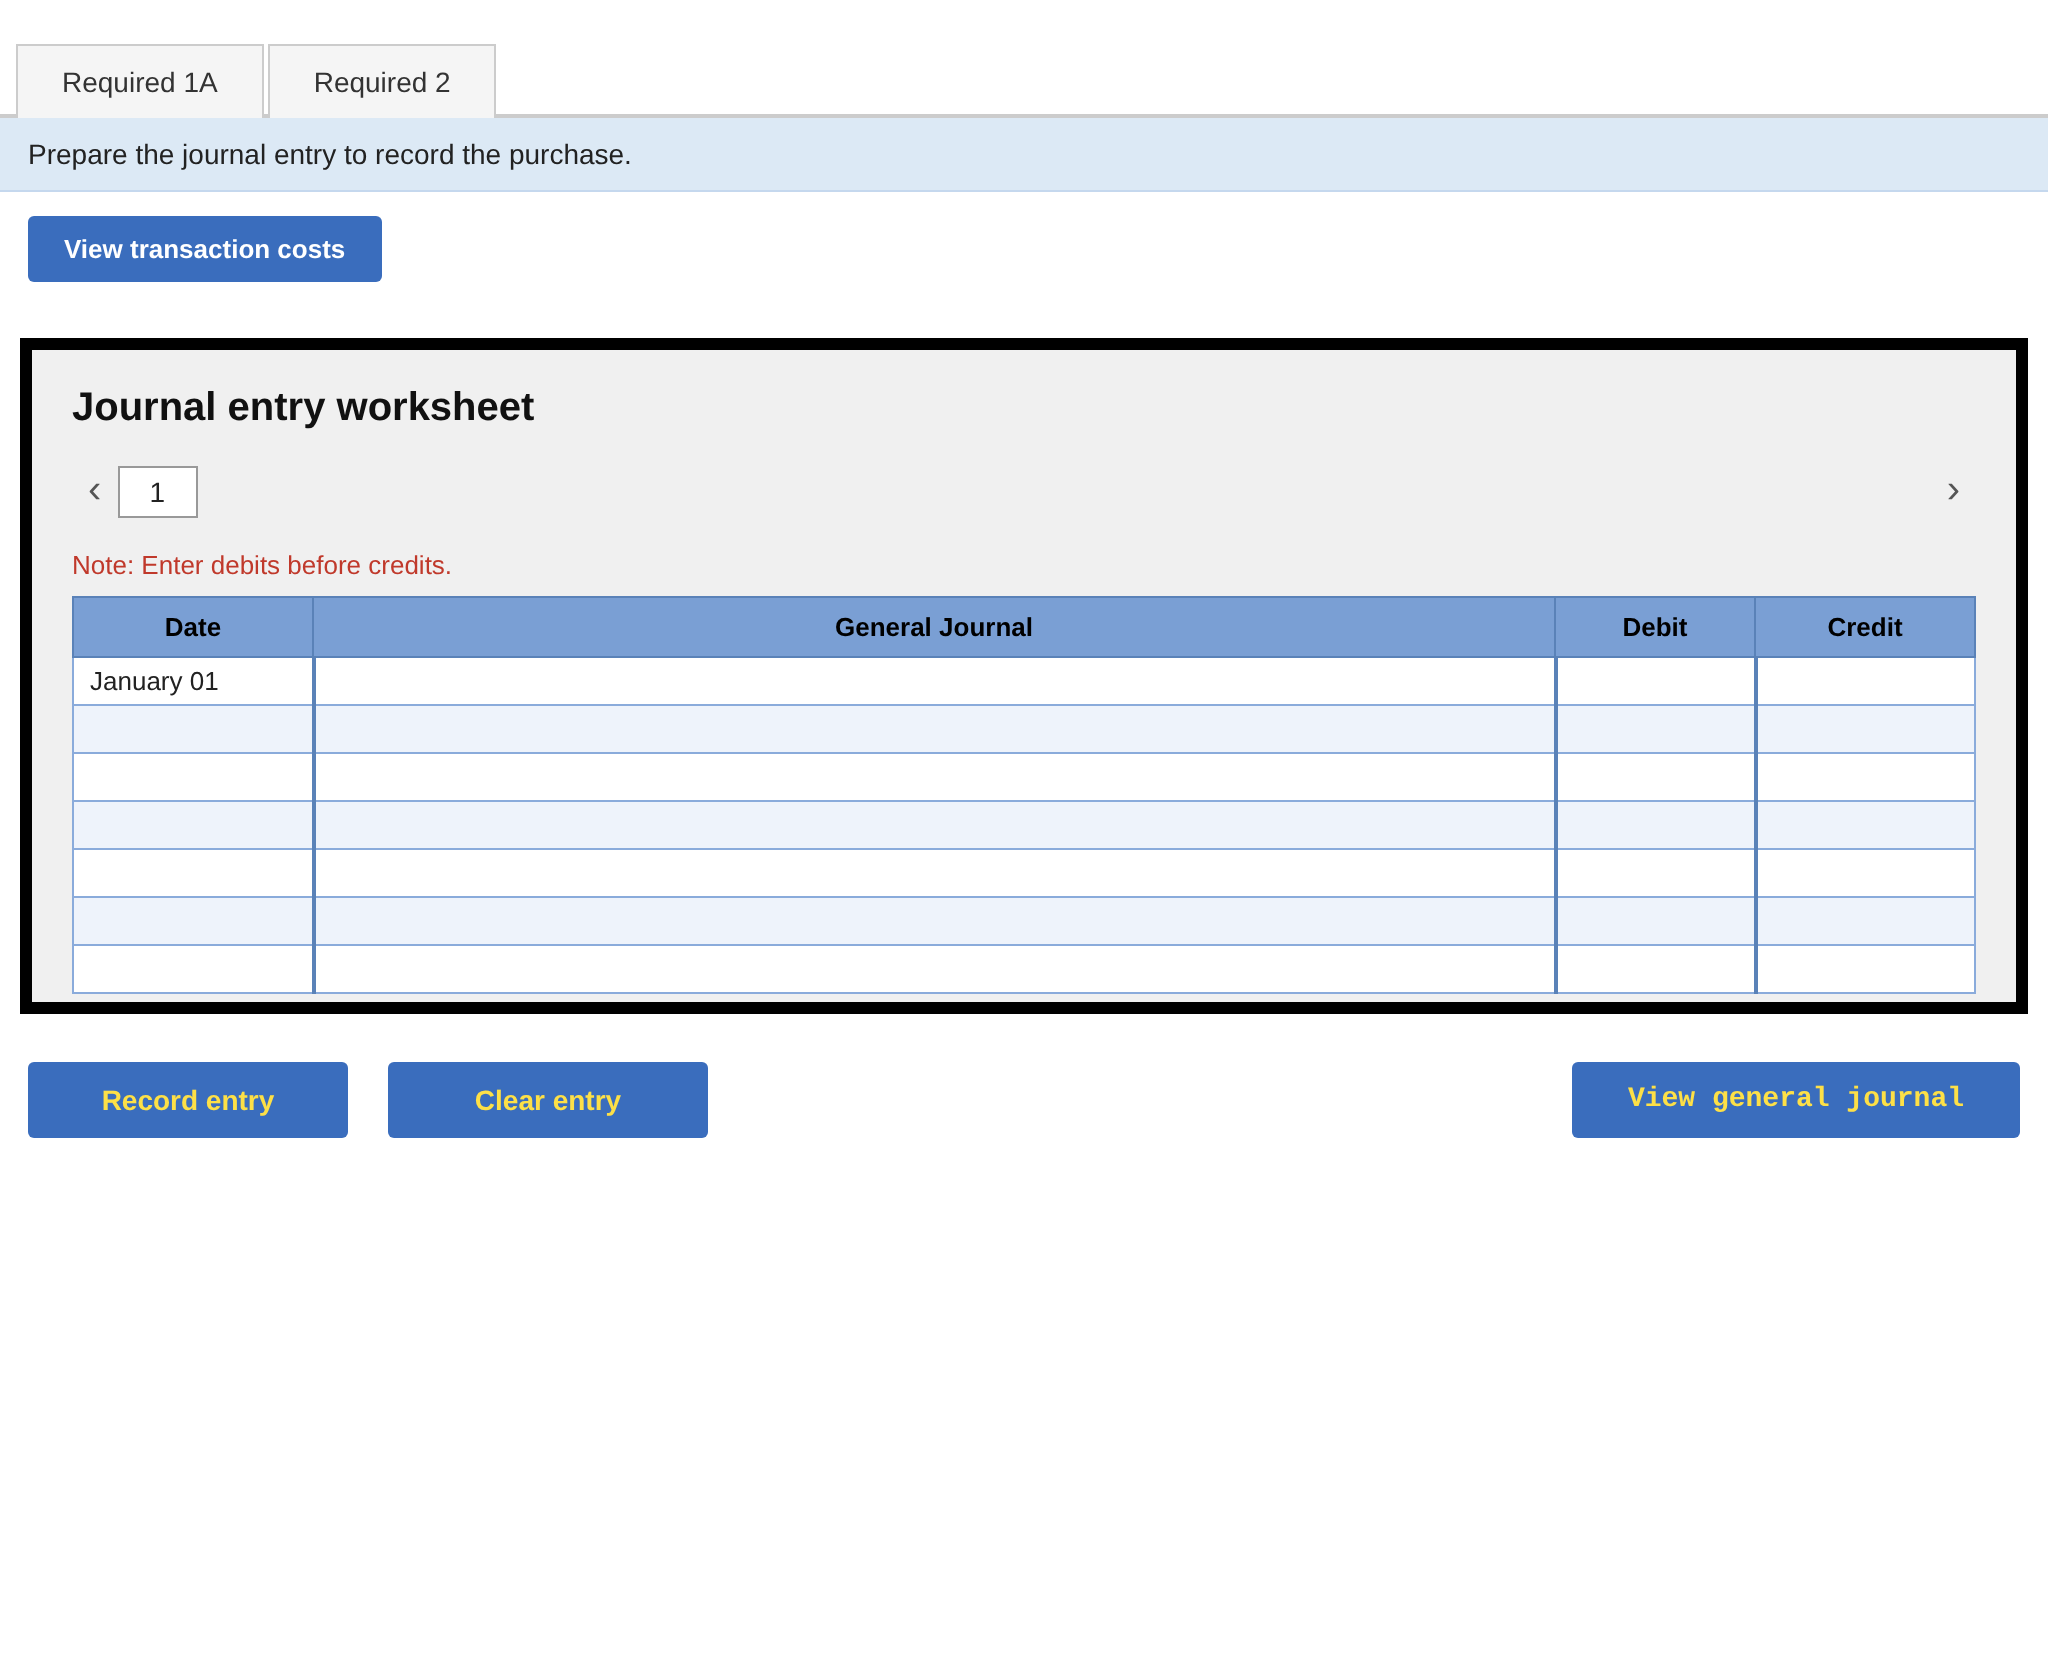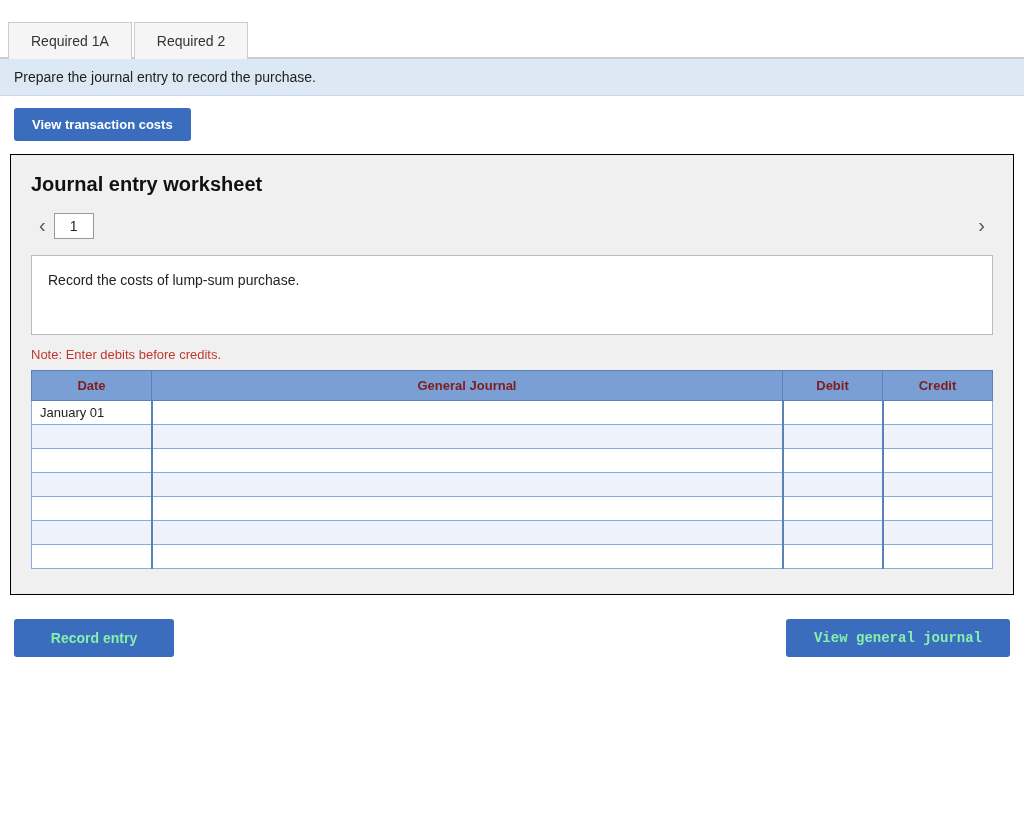--- a/index.html
+++ b/index.html
@@ -61,24 +61,24 @@
       border: none;
       padding: 9px 18px;
       font-size: 13px;
       font-weight: bold;
       cursor: pointer;
       border-radius: 3px;
     }
 
     
     .worksheet-container {
-      margin: 1px 10px 10px 10px;
+      margin: 16px 10px 10px 10px;
       background: #f0f0f0;
-      border: 1px solid #000000;
-      padding: 18px 20px 25px 20px;
+      border: 6px solid #000000;
+      padding: 18px 20px 4px 20px;
     }
 
     .worksheet-title {
       font-size: 20px;
       font-weight: bold;
       margin-bottom: 14px;
       color: #111;
     }
 
     
@@ -127,21 +127,21 @@
     }
 
     
     .journal-table {
       width: 100%;
       border-collapse: collapse;
       font-size: 13px;
     }
     .journal-table thead tr th {
       background: #7a9fd4;
-      color: #7f1d1d;
+      color: #000000;
       font-weight: bold;
       padding: 7px 10px;
       border: 1px solid #5a82b8;
       text-align: center;
     }
     .journal-table thead tr th.th-date { width: 120px; }
     .journal-table thead tr th.th-journal { }
     .journal-table thead tr th.th-debit { width: 100px; }
     .journal-table thead tr th.th-credit { width: 110px; }
 
@@ -186,21 +186,21 @@
     
     .bottom-buttons {
       display: flex;
       gap: 20px;
       padding: 14px 14px;
       background: #fff;
       align-items: center;
     }
     .btn-bottom {
       background: #3a6dbd;
-      color: #86efac;
+      color: #fde047;
       border: none;
       padding: 11px 28px;
       font-size: 14px;
       font-weight: bold;
       cursor: pointer;
       border-radius: 3px;
       min-width: 160px;
     }
     .btn-bottom.right { margin-left: auto; font-family: Liberation Mono, monospace; }
   </style>
@@ -222,21 +222,20 @@
 
 <div class="worksheet-container">
   <div class="worksheet-title">Journal entry worksheet</div>
 
   <div class="page-nav">
     <button class="nav-arrow">‹</button>
     <div class="page-number-box">1</div>
     <button class="nav-arrow nav-right">›</button>
   </div>
 
-  <div class="entry-description">Record the costs of lump-sum purchase.</div>
 
   <div class="note-text">Note: Enter debits before credits.</div>
 
   <table class="journal-table">
     <thead>
       <tr>
         <th class="th-date">Date</th>
         <th class="th-journal">General Journal</th>
         <th class="th-debit">Debit</th>
         <th class="th-credit">Credit</th>
@@ -284,14 +283,15 @@
           <td class="td-journal"><input class="cell-input" type="text" style=""></td>
           <td class="td-debit"><input class="cell-input" type="text" style=""></td>
           <td class="td-credit"><input class="cell-input" type="text" style=""></td>
         </tr>
       </tbody>
   </table>
 </div>
 
 <div class="bottom-buttons">
   <button class="btn-bottom">Record entry</button>
+  <button class="btn-bottom">Clear entry</button>
   <button class="btn-bottom right">View general journal</button>
 </div>
 
 </body></html>

